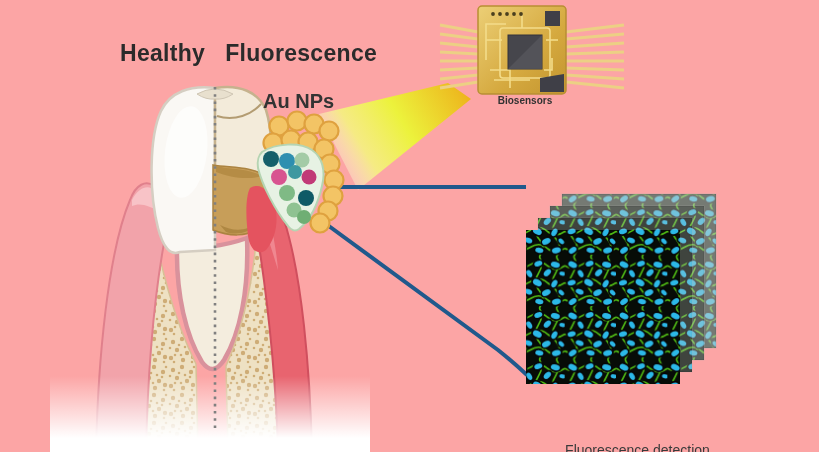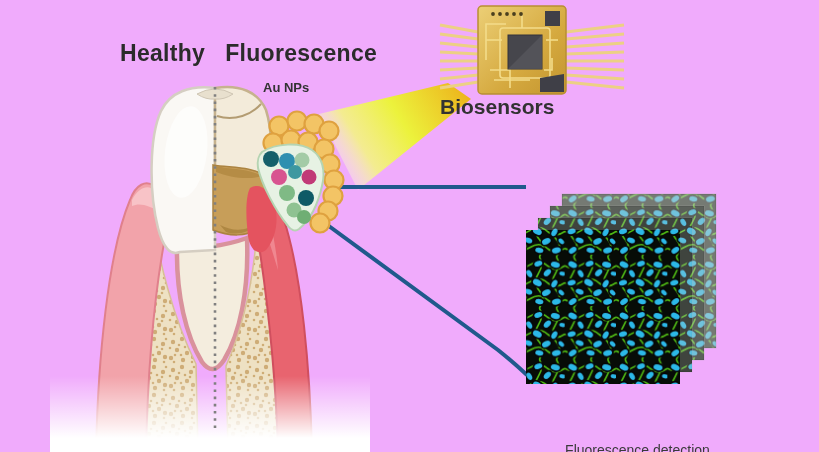--- a/index.html
+++ b/index.html
@@ -1,28 +1,28 @@
 <!DOCTYPE html>
 <html><head>
 <meta charset="utf-8">
 <style>
   html,body{margin:0;padding:0;background:#ffffff;}
   .stage{
-    position:relative;width:819px;height:452px;background:#f0abfc;
+    position:relative;width:819px;height:452px;background:#fca5a5;
     font-family:"Liberation Sans", sans-serif;overflow:hidden;
   }
   .stage svg{position:absolute;left:0;top:0;}
   .lbl{position:absolute;color:#2e2e2e;white-space:nowrap;}
   .title-row{
     left:120px;top:40px;display:flex;gap:20px;
     font-size:23px;font-weight:700;letter-spacing:.3px;color:#2b2b2b;
   }
-  .aunps{left:263px;top:80px;font-size:13px;font-weight:600;color:#333333;text-align:right;}
-  .biosensors{left:440px;top:95px;width:170px;
-    font-size:21px;font-weight:600;color:#323232;}
+  .aunps{left:263px;top:90px;font-size:20px;font-weight:600;color:#333333;text-align:right;}
+  .biosensors{left:440px;top:95px;width:170px;text-align:center;
+    font-size:10px;font-weight:600;color:#323232;}
   .fluor-caption{left:505px;top:398px;width:265px;text-align:center;
     font-size:14px;font-weight:500;color:#3a3a3a;line-height:1.25;white-space:normal;margin-top:44px;}
 </style>
 </head>
 <body>
 
 <div class="stage">
 
 <svg width="819" height="452" viewBox="0 0 819 452">
   <defs>

